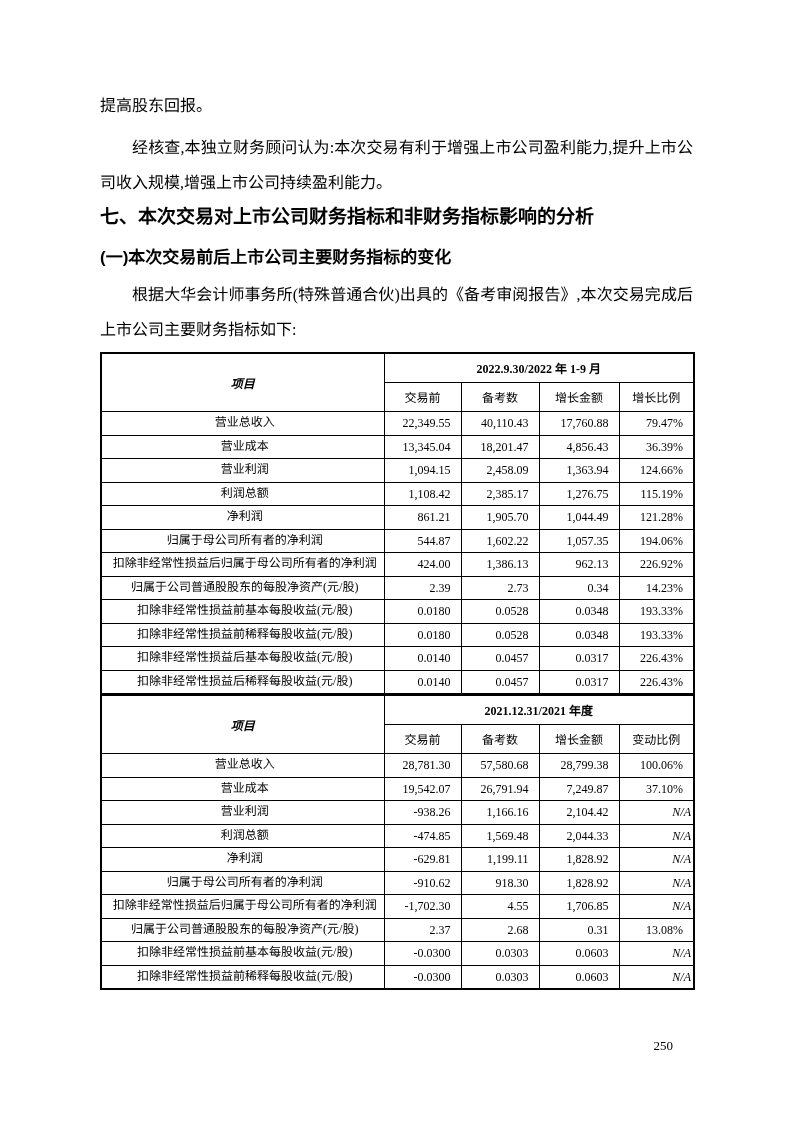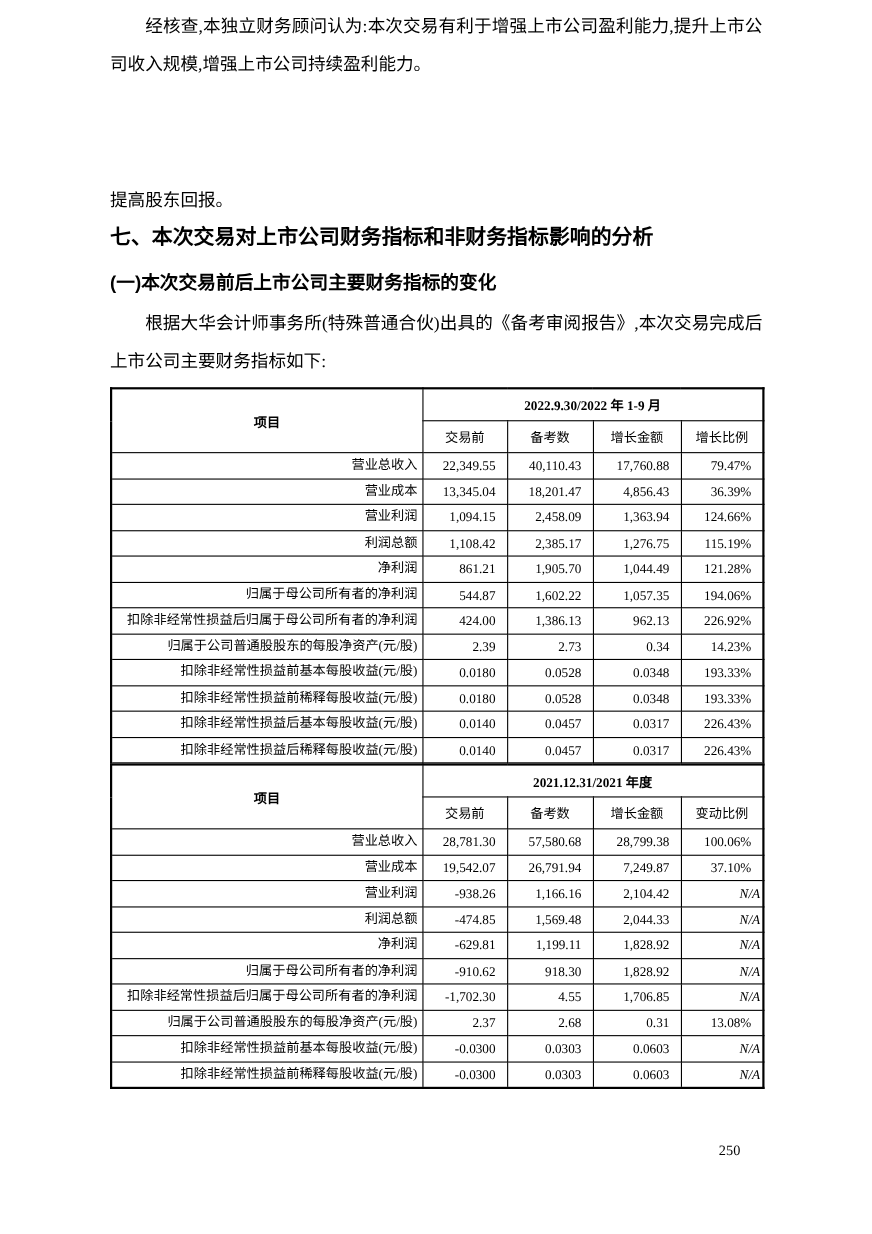--- a/index.html
+++ b/index.html
@@ -58,35 +58,36 @@
     font-size:12px;
     overflow:hidden;
     white-space:nowrap;
   }
   table.fin { border:2px solid #000; }
   table.fin.first { border-bottom-width:1px; }
   table.fin.second { border-top-width:2px; }
   th.item-head {
     font-weight:bold;
     font-size:12.5px;
+    font-style:italic;
   }
   th.period-head {
     font-weight:bold;
     text-align:center;
     font-size:12.5px;
     height:26px;
   }
   th.col-head {
     font-weight:normal;
     text-align:center;
     font-size:12.5px;
     height:26px;
   }
   td.item {
-    text-align:right;
+    text-align:center;
     padding:1px 4px 3px 8px;
     line-height:16.5px;
     margin-left:47px;
   }
   td.num {
     text-align:right;
     padding:3px 10px 3px 2px;
     line-height:16.5px;
   }
   td.num.na {
@@ -100,23 +101,23 @@
     font-size:13px;
     line-height:16px;
   }
 </style>
 </head>
 <body>
 
 <div class="sheet">
   <div class="content">
 
+    <p class="body-par p1">提高股东回报。</p>
+
     <p class="body-par p2 indent">经核查,本独立财务顾问认为:本次交易有利于增强上市公司盈利能力,提升上市公司收入规模,增强上市公司持续盈利能力。</p>
-
-    <p class="body-par p1">提高股东回报。</p>
 
     <h1 class="h1">七、本次交易对上市公司财务指标和非财务指标影响的分析</h1>
 
     <h2 class="h2">(一)本次交易前后上市公司主要财务指标的变化</h2>
 
     <p class="body-par p3 indent">根据大华会计师事务所(特殊普通合伙)出具的《备考审阅报告》,本次交易完成后上市公司主要财务指标如下:</p>
 
 
     <table class="fin first">
       <colgroup>

